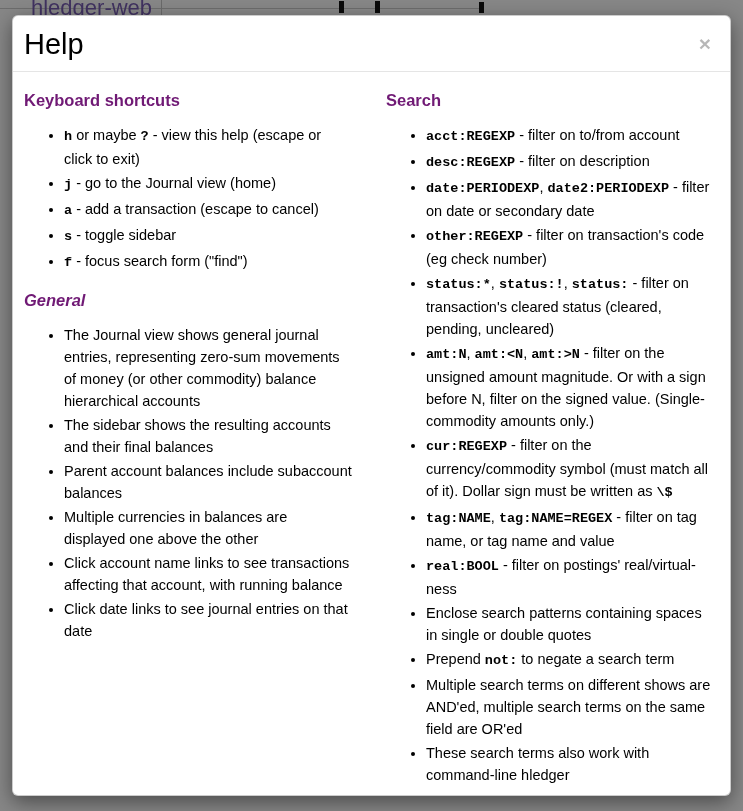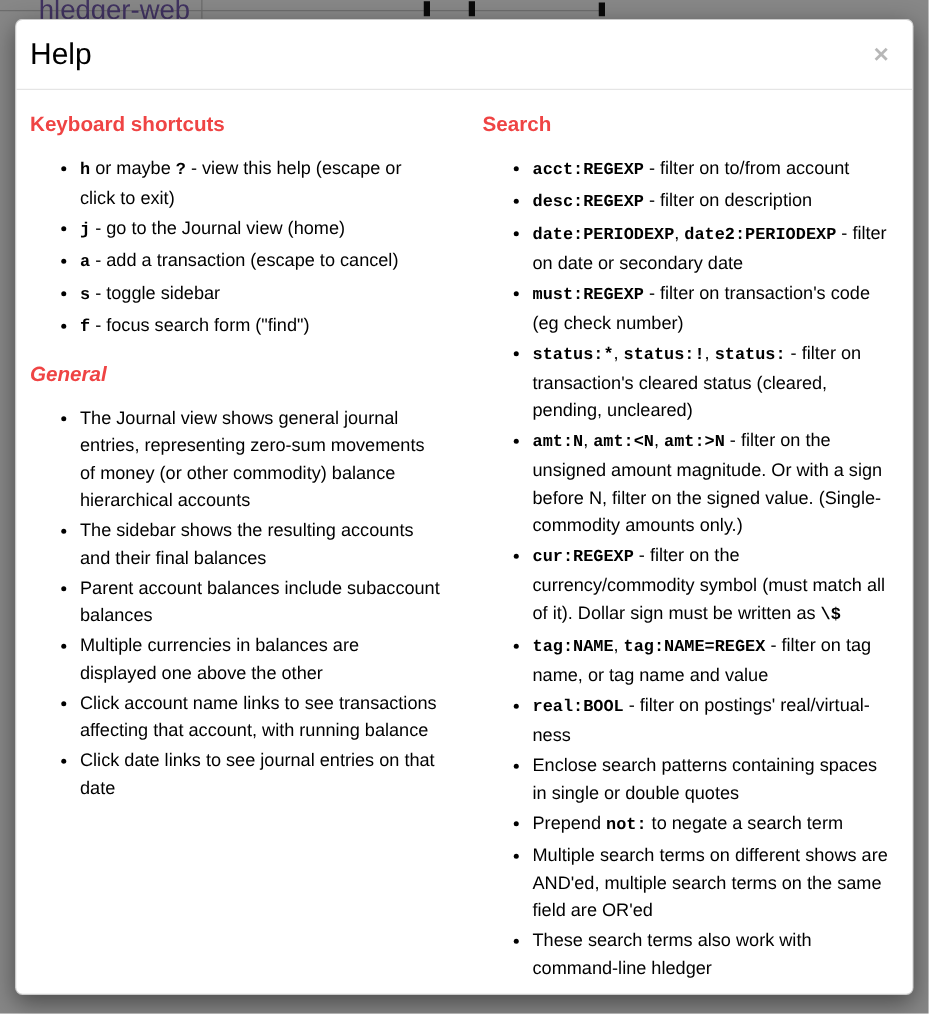--- a/index.html
+++ b/index.html
@@ -32,32 +32,32 @@
   
   .modal {
     position: absolute; left: 12px; top: 15px;
     width: 719px; height: 781px;
     background: #fff; border-radius: 6px;
     border: 1px solid rgba(0,0,0,0.2);
     box-shadow: 0 6px 20px rgba(0,0,0,0.45);
     z-index: 2; overflow: hidden;
   }
   .modal-header { padding: 13px 15px 12px 11px; border-bottom: 1px solid #e5e5e5; }
-  .modal-title { font-size: 24px; font-weight: 400; line-height: 30px; color: #000; }
+  .modal-title { font-size: 29px; font-weight: 400; line-height: 30px; color: #000; }
   .close-btn {
     float: right; background: none; border: 0; cursor: pointer;
     font-size: 21px; font-weight: bold; line-height: 1;
     color: #000; opacity: 0.28; padding: 2px 4px; margin-top: 2px;
     font-family: "Liberation Sans", sans-serif;
   }
   .modal-body { display: flex; padding: 18px 15px 20px 11px; }
   .col-left  { width: 328px; flex: none; }
   .col-right { flex: 1 1 auto; margin-left: 34px; }
 
-  .section-heading { font-size: 16.5px; font-weight: bold; line-height: 20px; color: #ef4444; }
+  .section-heading { font-size: 16.5px; font-weight: bold; line-height: 20px; color: #701a75; }
   .section-heading + ul { margin-top: 14px; }
   ul.section-list { margin: 14px 0 16px; padding-left: 40px; list-style: disc outside; }
   ul.section-list + .section-heading { margin-top: 16px; font-style: italic; }
   ul.section-list li {
     font-size: 14.5px; line-height: 22px; margin-bottom: 2px; color: #000;
   }
   code {
     font-family: "Liberation Mono", "DejaVu Sans Mono", monospace;
     font-weight: bold; font-size: 13.5px; color: #000;
   }
@@ -100,21 +100,21 @@
           <li>Click account name links to see transactions affecting that account, with running balance</li>
           <li>Click date links to see journal entries on that date</li>
         </ul>
       </div>
     <div class="col-right" id="col-right">
         <h2 class="section-heading">Search</h2>
         <ul class="section-list">
           <li><code>acct:REGEXP</code> - filter on to/from account</li>
           <li><code>desc:REGEXP</code> - filter on description</li>
           <li><code>date:PERIODEXP</code>, <code>date2:PERIODEXP</code> - filter on date or secondary date</li>
-          <li><code>must:REGEXP</code> - filter on transaction's code (eg check number)</li>
+          <li><code>other:REGEXP</code> - filter on transaction's code (eg check number)</li>
           <li><code>status:*</code>, <code>status:!</code>, <code>status:</code> - filter on transaction's cleared status (cleared, pending, uncleared)</li>
           <li><code>amt:N</code>, <code>amt:&lt;N</code>, <code>amt:&gt;N</code> - filter on the unsigned amount magnitude. Or with a sign before N, filter on the signed value. (Single-commodity amounts only.)</li>
           <li><code>cur:REGEXP</code> - filter on the currency/commodity symbol (must match all of it). Dollar sign must be written as <code>\$</code></li>
           <li><code>tag:NAME</code>, <code>tag:NAME=REGEX</code> - filter on tag name, or tag name and value</li>
           <li><code>real:BOOL</code> - filter on postings' real/virtual-ness</li>
           <li>Enclose search patterns containing spaces in single or double quotes</li>
           <li>Prepend <code>not:</code> to negate a search term</li>
           <li>Multiple search terms on different shows are AND'ed, multiple search terms on the same field are OR'ed</li>
           <li>These search terms also work with command-line hledger</li>
         </ul>

